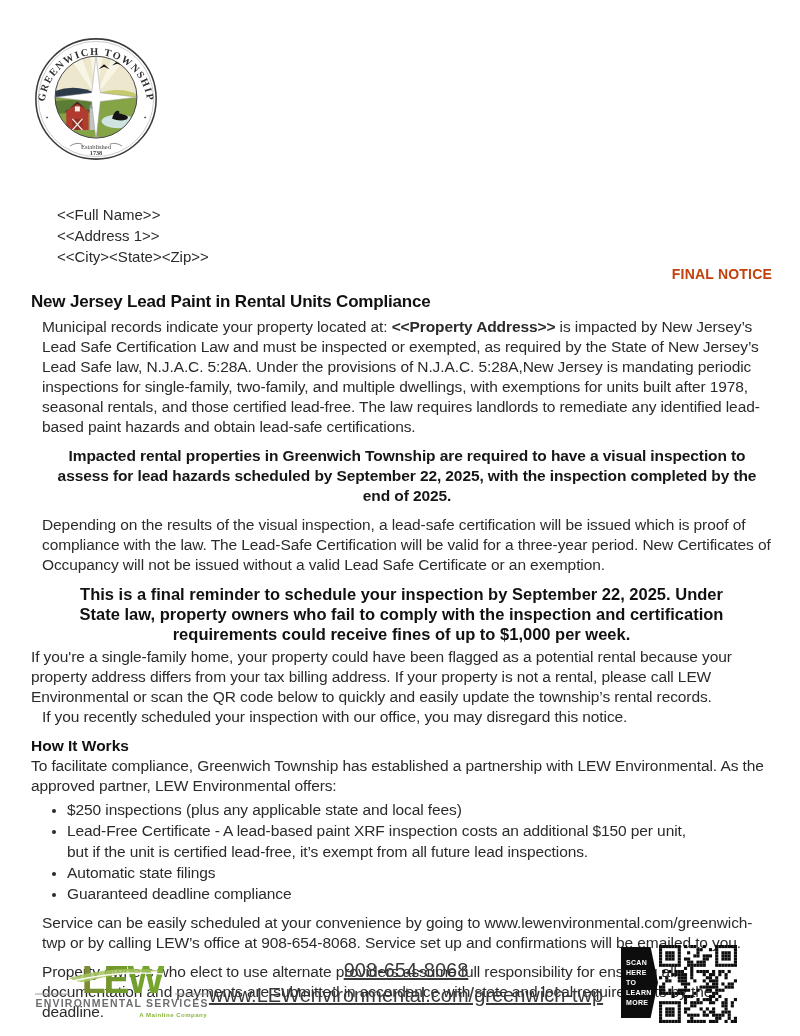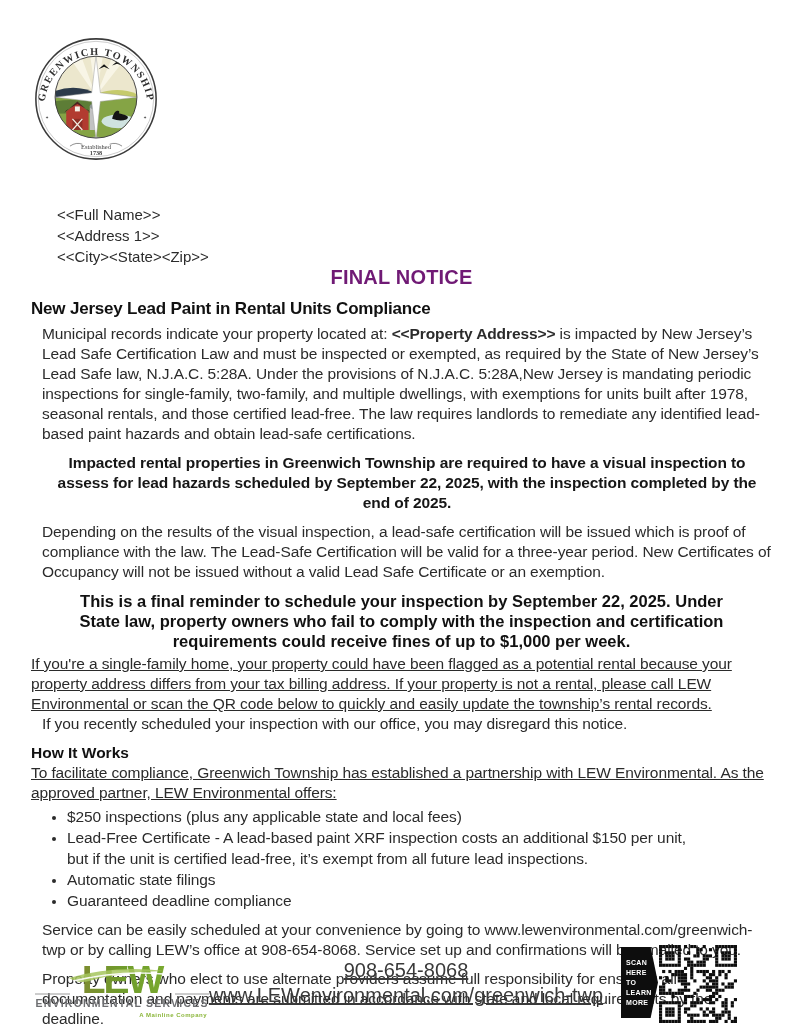--- a/index.html
+++ b/index.html
@@ -6,27 +6,27 @@
   .page{
     position:relative;width:800px;height:1036px;margin:0 auto;background:#ffffff;
     font-family:"Liberation Sans","DejaVu Sans",sans-serif;color:#2b2b2b;overflow:hidden;
   }
   
   .seal{position:absolute;left:34px;top:28px;width:124px;height:142px;}
   
   .recipient{position:absolute;left:57px;top:204px;font-size:15px;line-height:21px;color:#2b2b2b;}
   
   .content{position:absolute;left:31px;top:266px;width:741px;}
-  .final-notice{text-align:center;font-size:20px;font-weight:bold;color:#701a75;letter-spacing:.2px;margin:0 0 10px 0;}
+  .final-notice{text-align:right;font-size:14px;font-weight:bold;color:#c2410c;letter-spacing:.2px;margin:0 0 10px 0;}
   .h1{font-size:17px;font-weight:bold;color:#111;margin:0 0 5px 0;letter-spacing:-.2px;}
   .para{font-size:15.5px;line-height:20px;margin:0 0 9px 11px;letter-spacing:-.1px;}
   .para.bold{font-weight:bold;color:#161616;text-align:center;}
   .reminder{font-size:16.5px;line-height:20px;font-weight:bold;color:#111;text-align:center;padding:0 28px;margin:2px 0 3px 0;}
   .h3{font-size:15.5px;font-weight:bold;color:#111;margin:0;line-height:20px;}
-  .tight{margin:0;text-decoration:underline;}
+  .tight{margin:0;}
   .bullets{margin:3px 0 9px 0;padding:0 0 0 36px;}
   .bullets li{font-size:15.5px;line-height:21px;letter-spacing:-.1px;}
   .bullets li::marker{font-size:13px;}
   
   .lew-logo{position:absolute;left:34px;top:950px;width:176px;height:72px;}
   .contact{position:absolute;left:196px;top:958px;width:420px;text-align:center;color:#3a3a3a;text-decoration:underline;}
   .contact .phone{font-size:20px;line-height:24px;}
   .contact .website{font-size:20px;line-height:26px;text-align:center;}
   .qr-flag{
     position:absolute;left:621px;top:947px;width:37px;height:71px;background:#0d0d0d;

